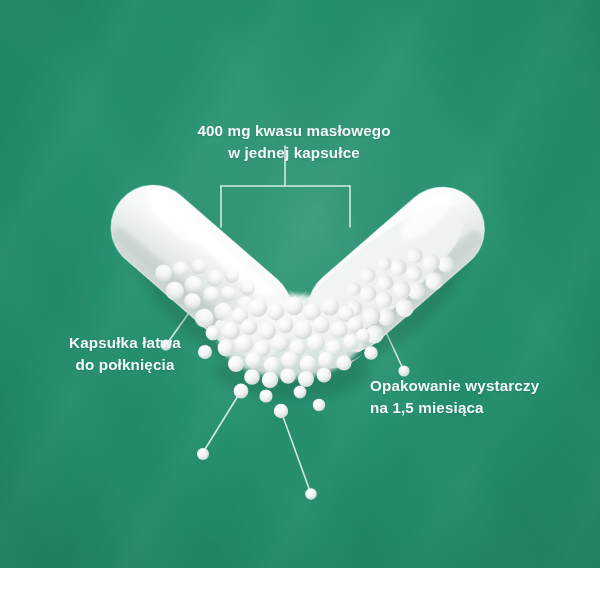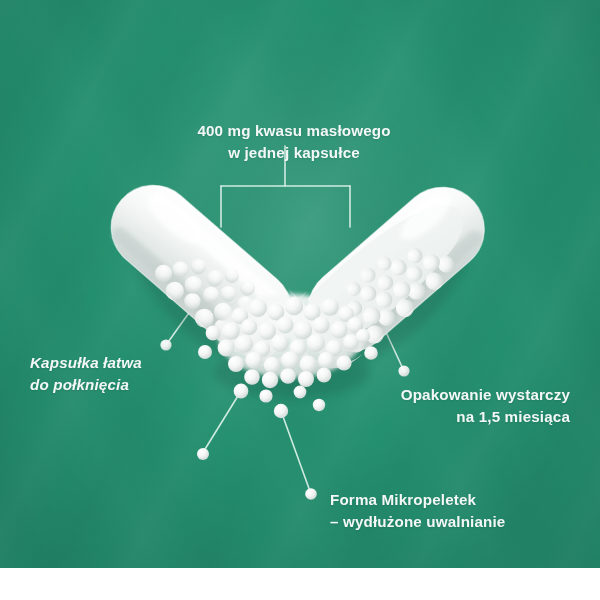--- a/index.html
+++ b/index.html
@@ -44,22 +44,22 @@
     position:absolute;
     color:#f3f8f6;
     font-size:15.2px;
     line-height:1.42;
     font-weight:600;
     letter-spacing:.15px;
     white-space:pre-line;
     text-shadow:0 1px 2px rgba(0,0,0,.10);
   }
   .lbl-top{left:174px;top:120px;width:240px;text-align:center;}
-  .lbl-swallow{left:30px;top:352px;width:190px;text-align:left;font-style:italic;}
-  .lbl-pack{left:370px;top:384px;width:200px;text-align:right;}
+  .lbl-swallow{left:30px;top:332px;width:190px;text-align:center;}
+  .lbl-pack{left:370px;top:375px;width:200px;text-align:left;}
   .lbl-veg{left:20px;top:461px;width:200px;text-align:right;}
   .lbl-pellet{left:330px;top:489px;width:250px;text-align:left;}
 </style>
 </head>
 <body>
 
 <div id="stage">
 
   <div class="bg-base"></div>
   <div class="bg-waves"></div>
@@ -279,16 +279,14 @@
   <div class="label lbl-top">400 mg kwasu masłowego
 w jednej kapsułce</div>
 
   <div class="label lbl-swallow">Kapsułka łatwa
 do połknięcia</div>
 
   <div class="label lbl-pack">Opakowanie wystarczy
 na 1,5 miesiąca</div>
 
 
-  <div class="label lbl-pellet">Forma Mikropeletek
-– wydłużone uwalnianie</div>
 
 </div>
 
 </body></html>

